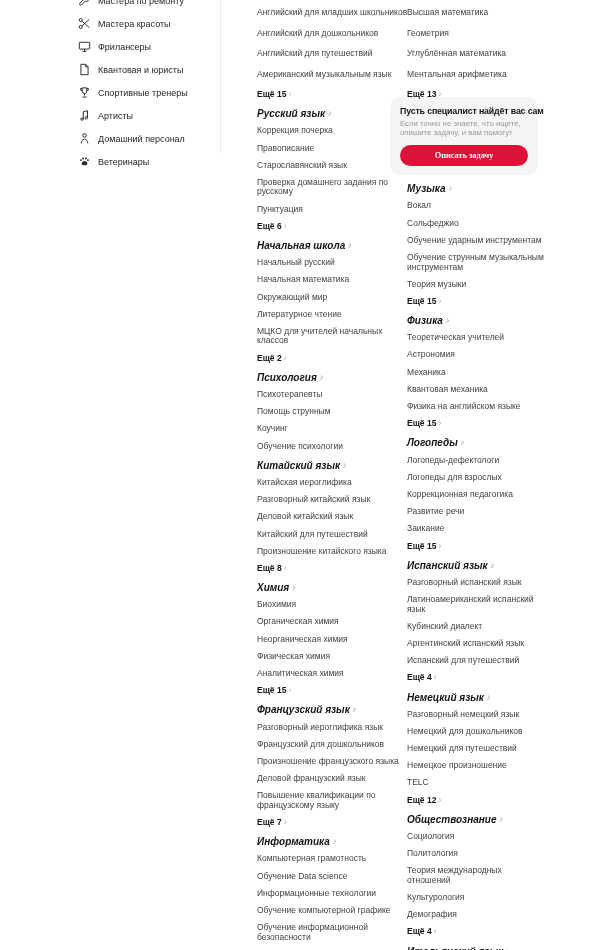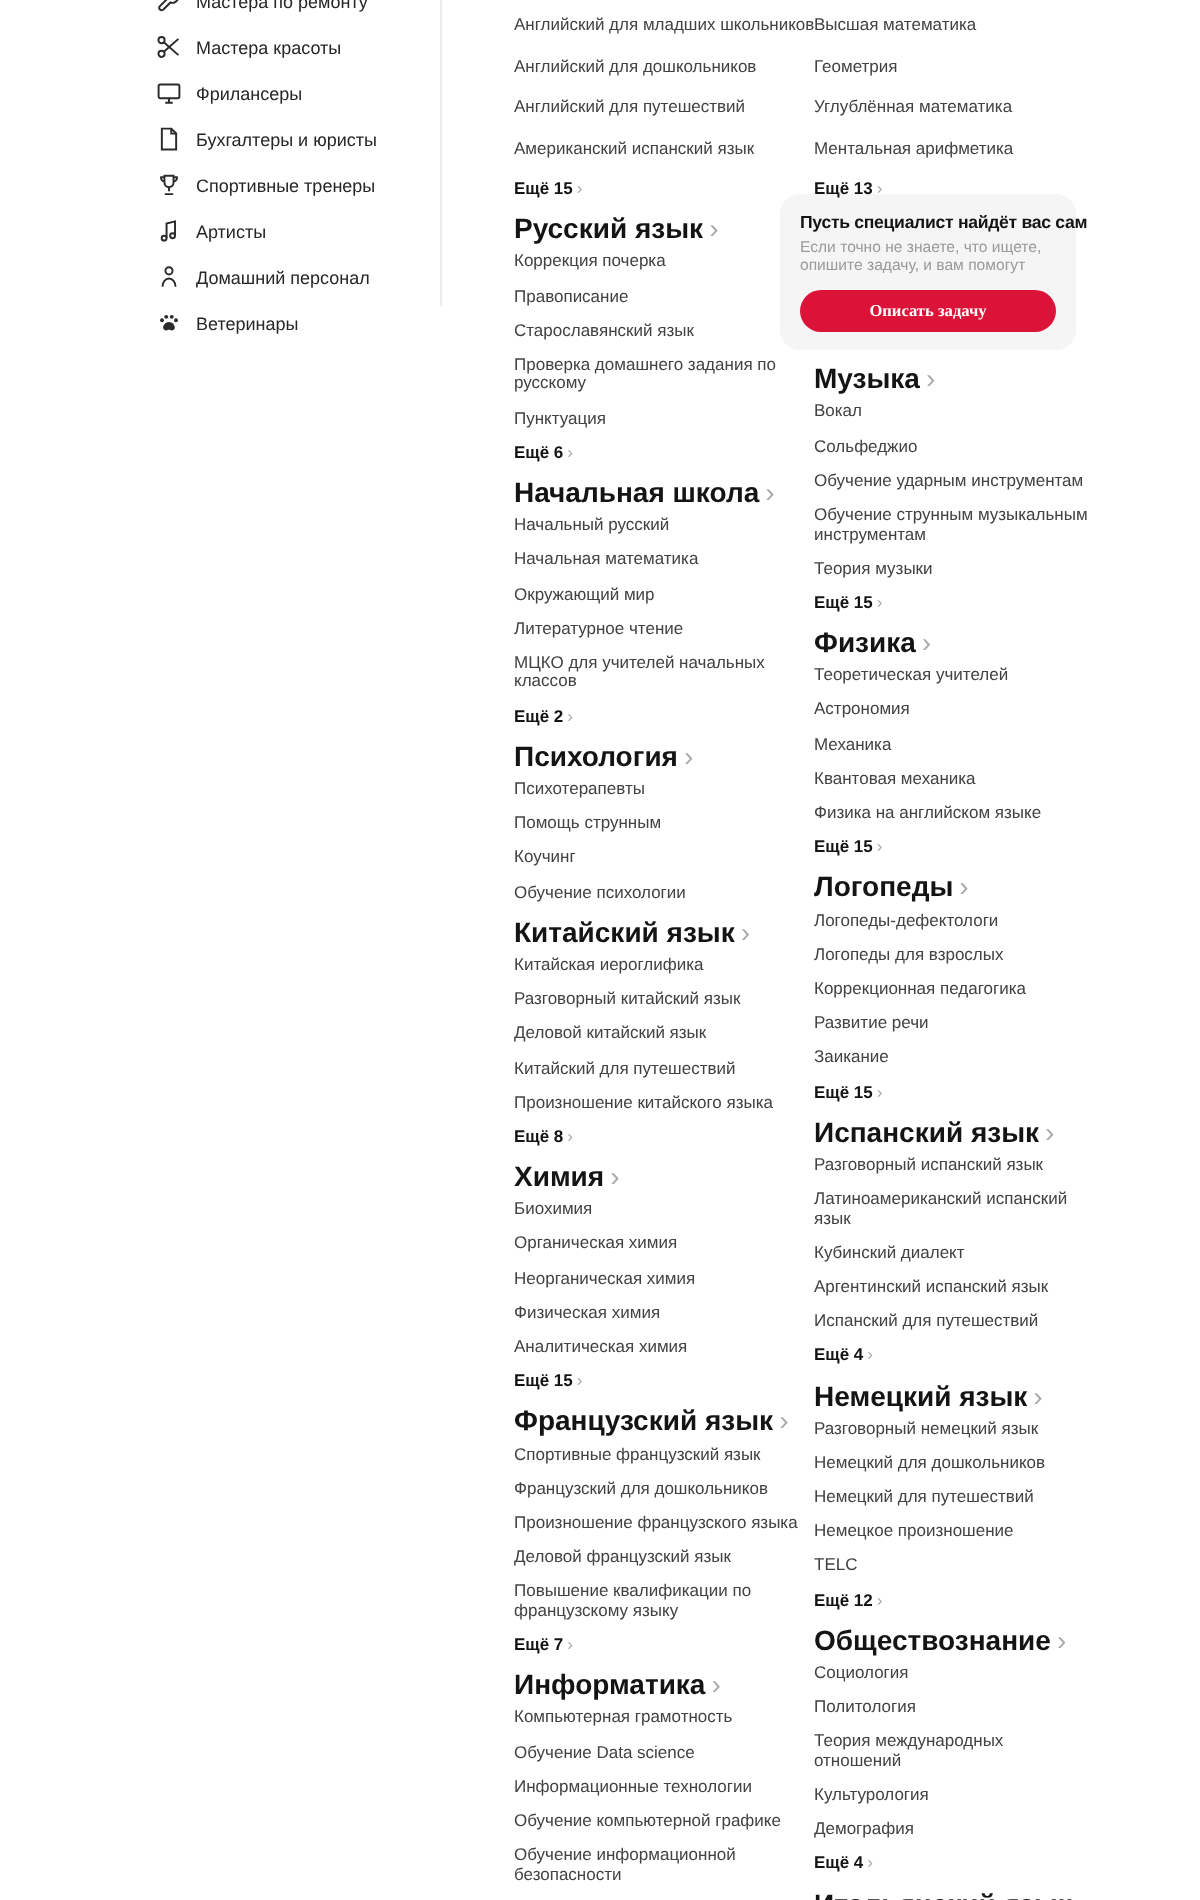--- a/index.html
+++ b/index.html
@@ -14,21 +14,21 @@
   .sidebar .icon svg { width:13px; height:13px; }
   .sidebar .label { font-size:9px; color:#262626; white-space:nowrap; }
   .vdivider { position:absolute; left:220px; top:0; width:1px; height:153px; background:#ececec; }
 
   
   .col { position:absolute; top:8px; }
   .col-middle { left:245px; width:166px; }
   .col-right  { left:395px; width:152px; }
   .section { padding-top:9.7px;margin-left:12px; }
   .col > .section:first-child { padding-top:0; }
-  .sec-title { font-size:14px; font-weight:bold; color:#141414; line-height:10px; margin:0 0 7.2px 0; cursor:pointer; white-space:nowrap; }
+  .sec-title { font-size:10px; font-weight:bold; color:#141414; line-height:10px; margin:0 0 7.2px 0; cursor:pointer; white-space:nowrap;font-style:italic; }
   .chev { color:#a9a9a9; font-weight:normal; margin-left:3px; }
   ul.items { list-style:none; margin:0; padding:0; }
   .items li { font-size:8.5px; line-height:9.5px; margin-bottom:7.7px; color:#424242; cursor:pointer; }
   .items li:last-child { margin-bottom:0; }
   .col > .section:first-child .items li { margin-bottom:11px; }
   .col > .section:first-child .items li:last-child { margin-bottom:0; }
   .items li.more { font-weight:bold; color:#141414; }
   .items li.more .chev { margin-left:2px; }
 
   
@@ -70,21 +70,21 @@
           </span>
           <span class="label">Фрилансеры</span>
         </li>
         <li>
           <span class="icon">
             <svg viewBox="0 0 16 16" fill="none" stroke="#2b2b2b" stroke-width="1.2">
               <path d="M3.6 1.6h5.8l3 3v9.8H3.6z"></path>
               <path d="M9.4 1.6v3.1h3"></path>
             </svg>
           </span>
-          <span class="label">Бухгалтеры и юристы</span>
+          <span class="label">Квантовая и юристы</span>
         </li>
         <li>
           <span class="icon">
             <svg viewBox="0 0 16 16" fill="none" stroke="#2b2b2b" stroke-width="1.2">
               <path d="M5.2 2.3h5.6v4.2a2.8 2.8 0 0 1-5.6 0z"></path>
               <path d="M5.2 3.2H3.1a2.2 2.2 0 0 0 2.2 2.6M10.8 3.2h2.1a2.2 2.2 0 0 1-2.2 2.6M8 9.3v2.6M5.4 13.6h5.2"></path>
             </svg>
           </span>
           <span class="label">Спортивные тренеры</span>
         </li>
@@ -122,21 +122,21 @@
       </ul>
   </aside>
   <div class="vdivider"></div>
   <main>
     <div class="col col-middle" id="col-middle">
         <section class="section">
           <ul class="items">
             <li>Английский для младших школьников</li>
             <li>Английский для дошкольников</li>
             <li>Английский для путешествий</li>
-            <li>Американский испанский язык</li>
+            <li>Американский музыкальным язык</li>
             <li class="more"><span>Ещё 15</span><span class="chev">›</span></li>
           </ul>
         </section>
         <section class="section">
           <div class="sec-title"><span>Русский язык</span><span class="chev">›</span></div>
           <ul class="items">
             <li>Коррекция почерка</li>
             <li>Правописание</li>
             <li>Старославянский язык</li>
             <li>Проверка домашнего задания по русскому</li>
@@ -182,21 +182,21 @@
             <li>Органическая химия</li>
             <li>Неорганическая химия</li>
             <li>Физическая химия</li>
             <li>Аналитическая химия</li>
             <li class="more"><span>Ещё 15</span><span class="chev">›</span></li>
           </ul>
         </section>
         <section class="section">
           <div class="sec-title"><span>Французский язык</span><span class="chev">›</span></div>
           <ul class="items">
-            <li>Спортивные французский язык</li>
+            <li>Разговорный иероглифика язык</li>
             <li>Французский для дошкольников</li>
             <li>Произношение французского языка</li>
             <li>Деловой французский язык</li>
             <li>Повышение квалификации по французскому языку</li>
             <li class="more"><span>Ещё 7</span><span class="chev">›</span></li>
           </ul>
         </section>
         <section class="section">
           <div class="sec-title"><span>Информатика</span><span class="chev">›</span></div>
           <ul class="items">

